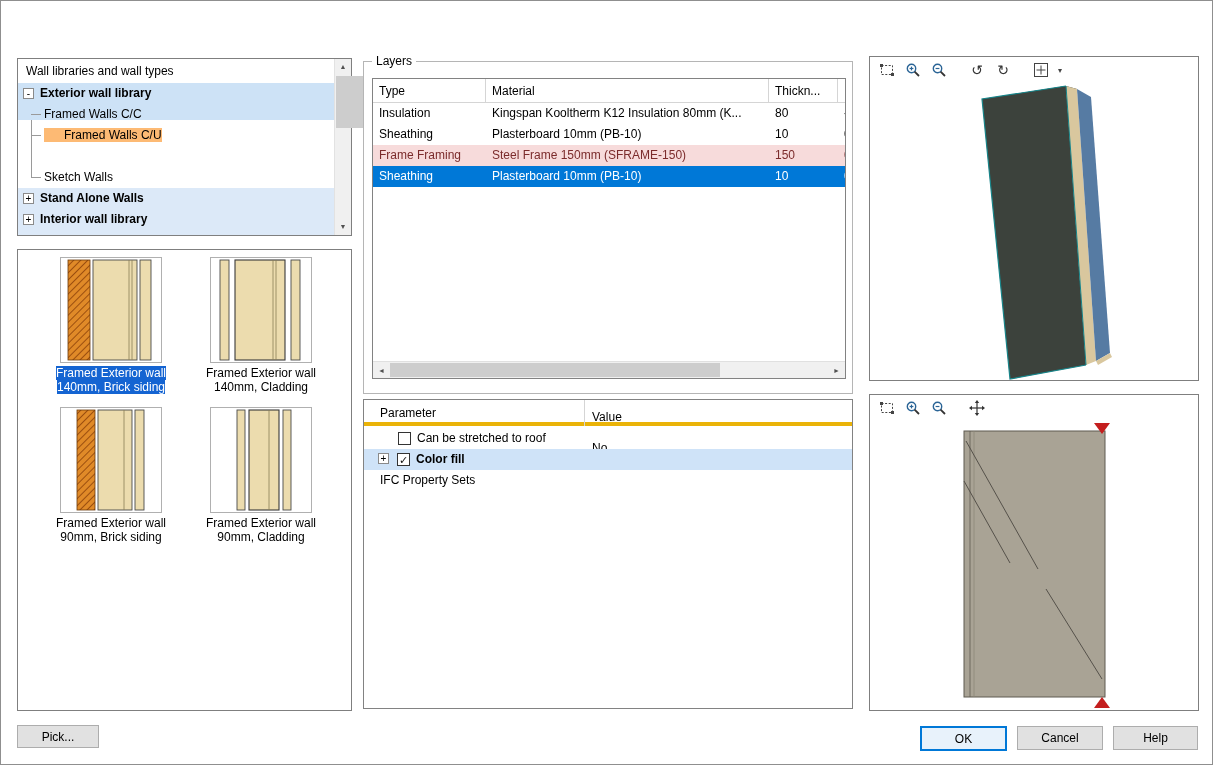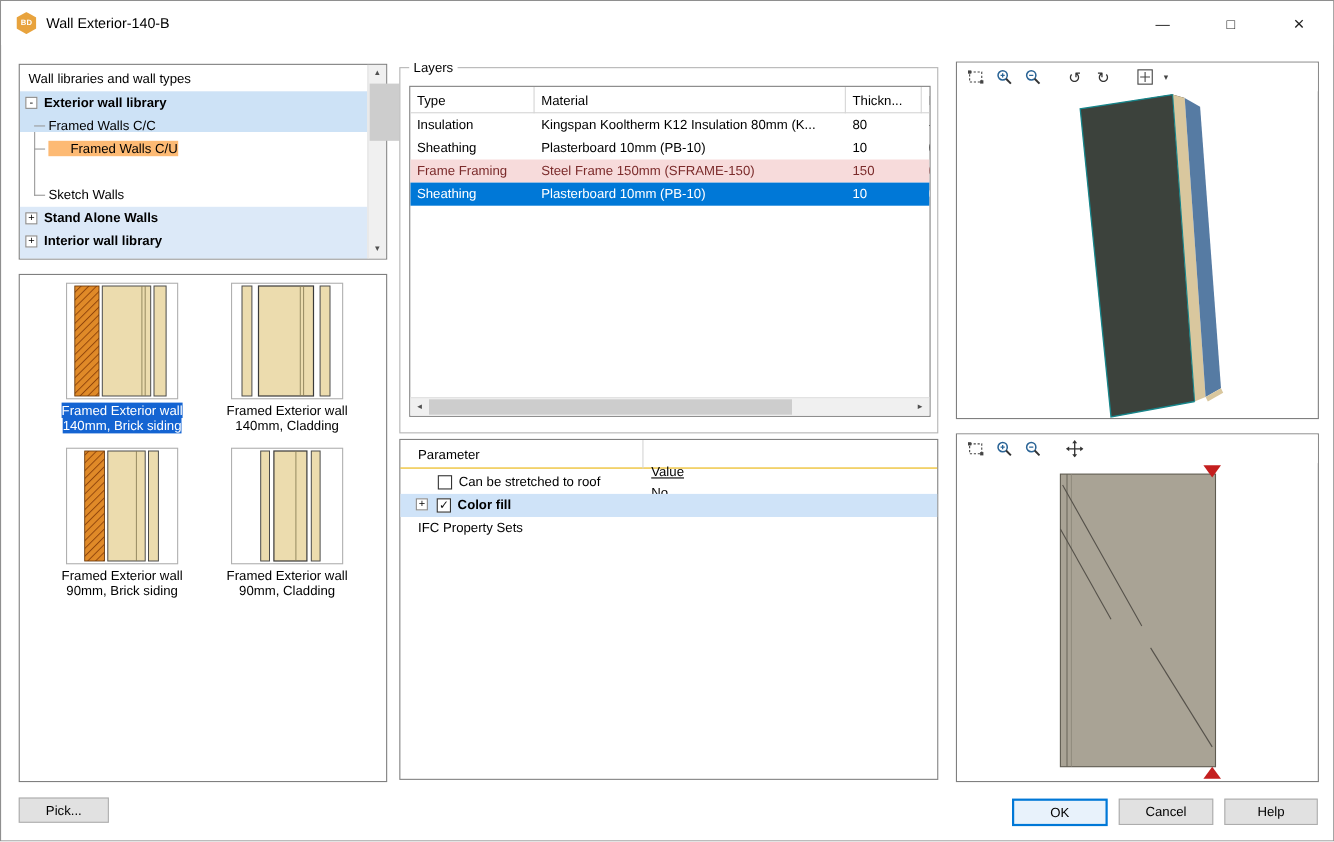--- a/index.html
+++ b/index.html
@@ -63,23 +63,23 @@
   .c3 { left:465px; width:9px; border-right:none; }
   .row-pink { background:#f7dbdb; color:#7b2b2b; }
   .row-blue { background:#0078d7; color:#fff; }
   .lt-hscroll { position:absolute; left:0; right:0; bottom:0; height:17px; background:#f0f0f0; border-top:1px solid #e0e0e0; }
   .lt-hscroll .arr { position:absolute; top:0; width:17px; height:17px; line-height:17px; text-align:center; font-size:7px; color:#505050; }
   .lt-hscroll .arr.right { right:0; }
   .lt-hscroll .hthumb { position:absolute; left:17px; top:1px; height:14px; width:330px; background:#cdcdcd; }
 
   
   #param-panel { left:362px; top:398px; width:490px; height:310px; border:1px solid #828282; }
-  .pt-header { position:relative; height:26px; border-bottom:1px solid #eab308; }
+  .pt-header { position:relative; height:26px; border-bottom:4px solid #eab308; }
   .pt-h0 { position:absolute; left:16px; top:0; line-height:26px; }
-  .pt-h1 { position:absolute; left:228px; top:16px; line-height:26px;text-decoration:underline; }
+  .pt-h1 { position:absolute; left:228px; top:4px; line-height:26px; }
   .pt-div { position:absolute; left:220px; top:0; width:1px; height:26px; background:#d5d5d5; }
   .pt-row { position:absolute; left:0; right:0; height:21px; line-height:21px; }
   .pt-row.selected { background:#cfe3f8; }
   .pt-label { position:absolute; top:0; }
   .pt-value { position:absolute; left:228px; top:0;margin-top:10px; }
   .cb { position:absolute; top:4px; width:13px; height:13px; border:1px solid #333; background:#fff; }
   .cb span { position:absolute; left:1px; top:-4px; font-size:11px; color:#111; }
   .pt-exp { position:absolute; top:4px; }
 
   
@@ -98,29 +98,20 @@
   #btn-pick { left:16px; top:724px; width:82px; height:23px; }
   #btn-ok { left:919px; top:725px; width:87px; height:25px; background:#e8f2fb; border:2px solid #0078d7; }
   #btn-cancel { left:1016px; top:725px; width:86px; height:24px; }
   #btn-help { left:1112px; top:725px; width:85px; height:24px; }
 </style>
 </head>
 <body>
 
 <div class="window">
 
-  <div class="titlebar">
-    <div class="app-icon">BD</div>
-    <div class="title-text">Wall Exterior-140-B</div>
-    <div class="win-controls">
-      <div class="win-btn">—</div>
-      <div class="win-btn">□</div>
-      <div class="win-btn">✕</div>
-    </div>
-  </div>
 
   <div id="tree-panel" class="panel">
     <div class="tree-content">
       <div class="tree-header">Wall libraries and wall types</div>
       <div class="tree-vline"></div>
 
       <div class="tree-item bg-sel" style="top:24px">
         <span class="expbox">-</span><span class="bold">Exterior wall library</span>
       </div>
       <div class="tree-item child" style="top:45px">

